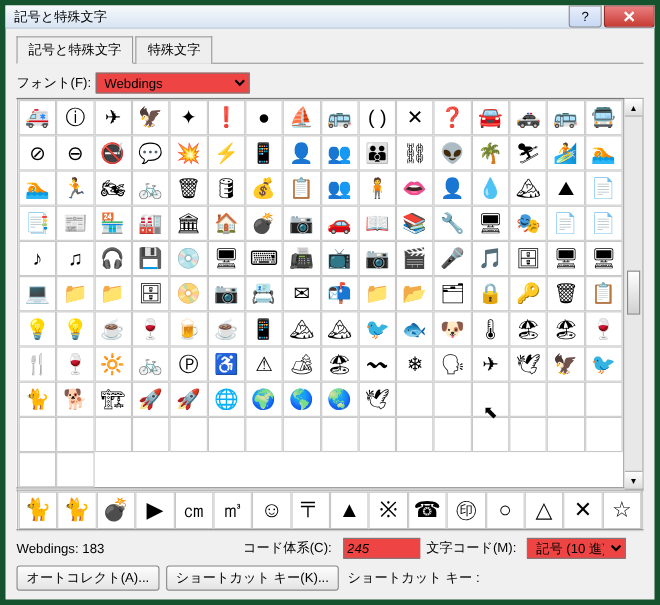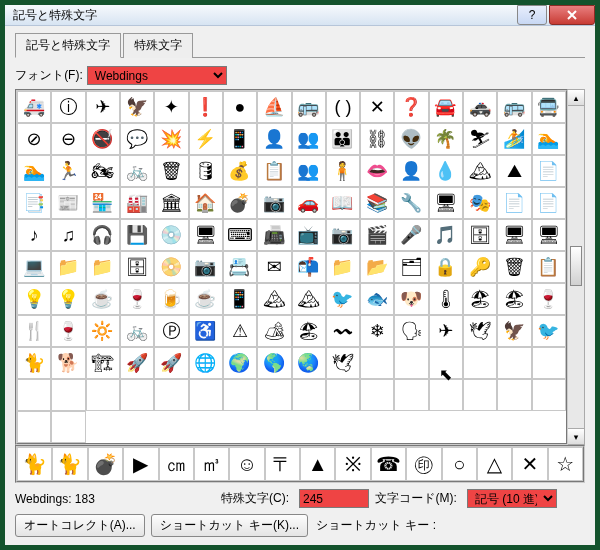--- a/index.html
+++ b/index.html
@@ -26,21 +26,21 @@
 .cell.sel { background: #3399ff; color: #fff; }
 .cell.empty { background:#fff; }
 .cursor-arrow { position:absolute; font-size:16px; color:#000; pointer-events:none; }
 .vscroll { width: 17px; background: #e8e8e8; border: 1px solid #aaa; border-left:none; display:flex; flex-direction:column; }
 .vs-btn { height:16px; background:linear-gradient(#fff,#ddd); border-bottom:1px solid #aaa; display:flex;align-items:center;justify-content:center; font-size:9px;}
 .vs-btn.bot{border-top:1px solid #aaa;border-bottom:none; margin-top:auto;}
 .vs-thumb{ height:40px; background:linear-gradient(#fff,#d0d0d0); border:1px solid #888; margin:2px; margin-top:auto;}
 .recent { border: 2px groove #ccc; background: #fff; display: grid; grid-template-columns: repeat(16, 1fr); grid-auto-rows: 34px; }
 .status-row { display:flex; align-items:center; gap:6px; margin-top:6px;}
 .btn { border:1px solid #888; background:linear-gradient(#fdfdfd,#e4e4e4); padding:2px 8px; border-radius:3px; cursor:pointer; }
-.code-input { width:70px;}
+.code-input { width:70px;font-style:italic;}
 .sys-select{ width:90px;}
 .grid-holder{ position:relative; }
 </style>
 </head>
 <body>
 
 <div class="window">
   <div class="titlebar">
     <span class="titlebar-text">記号と特殊文字</span>
     <div class="win-btns">
@@ -255,21 +255,21 @@
         <div class="cell" style="font-size: 20px;">☎</div>
         <div class="cell" style="font-size: 20px;">㊞</div>
         <div class="cell" style="font-size: 20px;">○</div>
         <div class="cell" style="font-size: 20px;">△</div>
         <div class="cell" style="font-size: 20px;">✕</div>
         <div class="cell" style="font-size: 20px;">☆</div>
       </div>
 
     <div class="status-row">
       <span style="width:200px;">Webdings: 183</span>
-      <span class="lbl">特殊文字(C):</span>
+      <span class="lbl">コード体系(C):</span>
       <input type="text" class="code-input" value="245" style="">
       <span class="lbl">文字コード(M):</span>
       <select class="sys-select">
         <option>記号 (10 進)</option>
       </select>
     </div>
 
     <div class="row" style="margin-top:6px;">
       <button class="btn">オートコレクト(A)...</button>
       <span style="width:6px;"></span>

